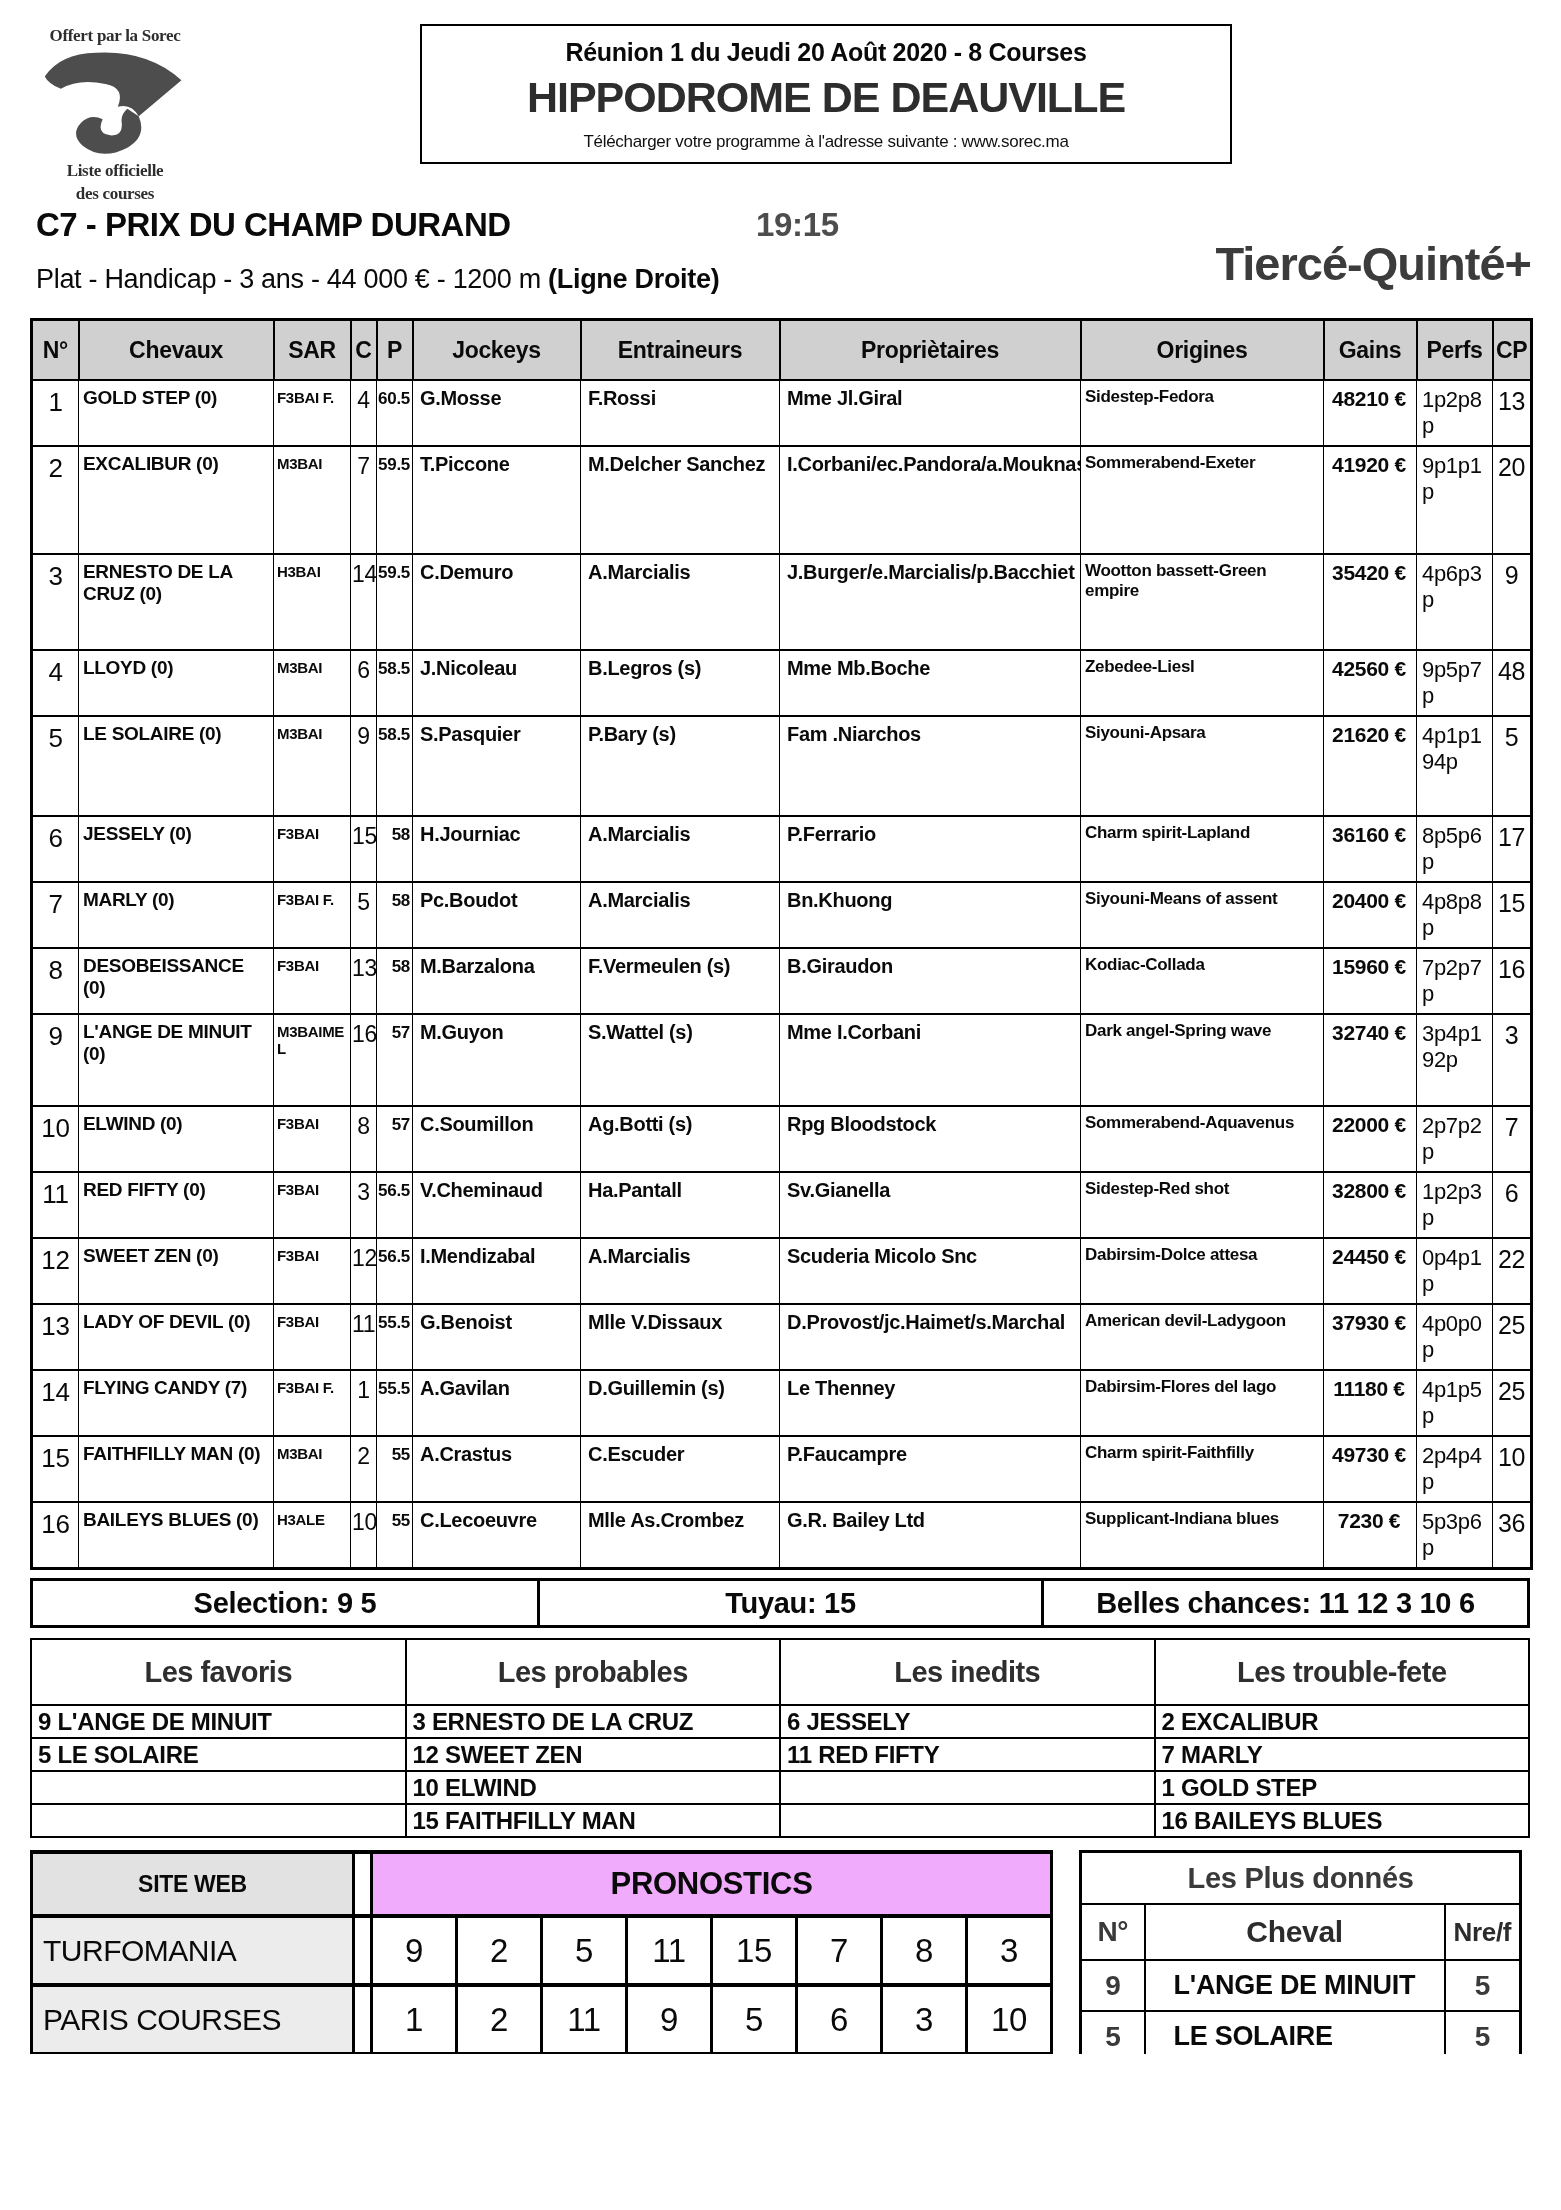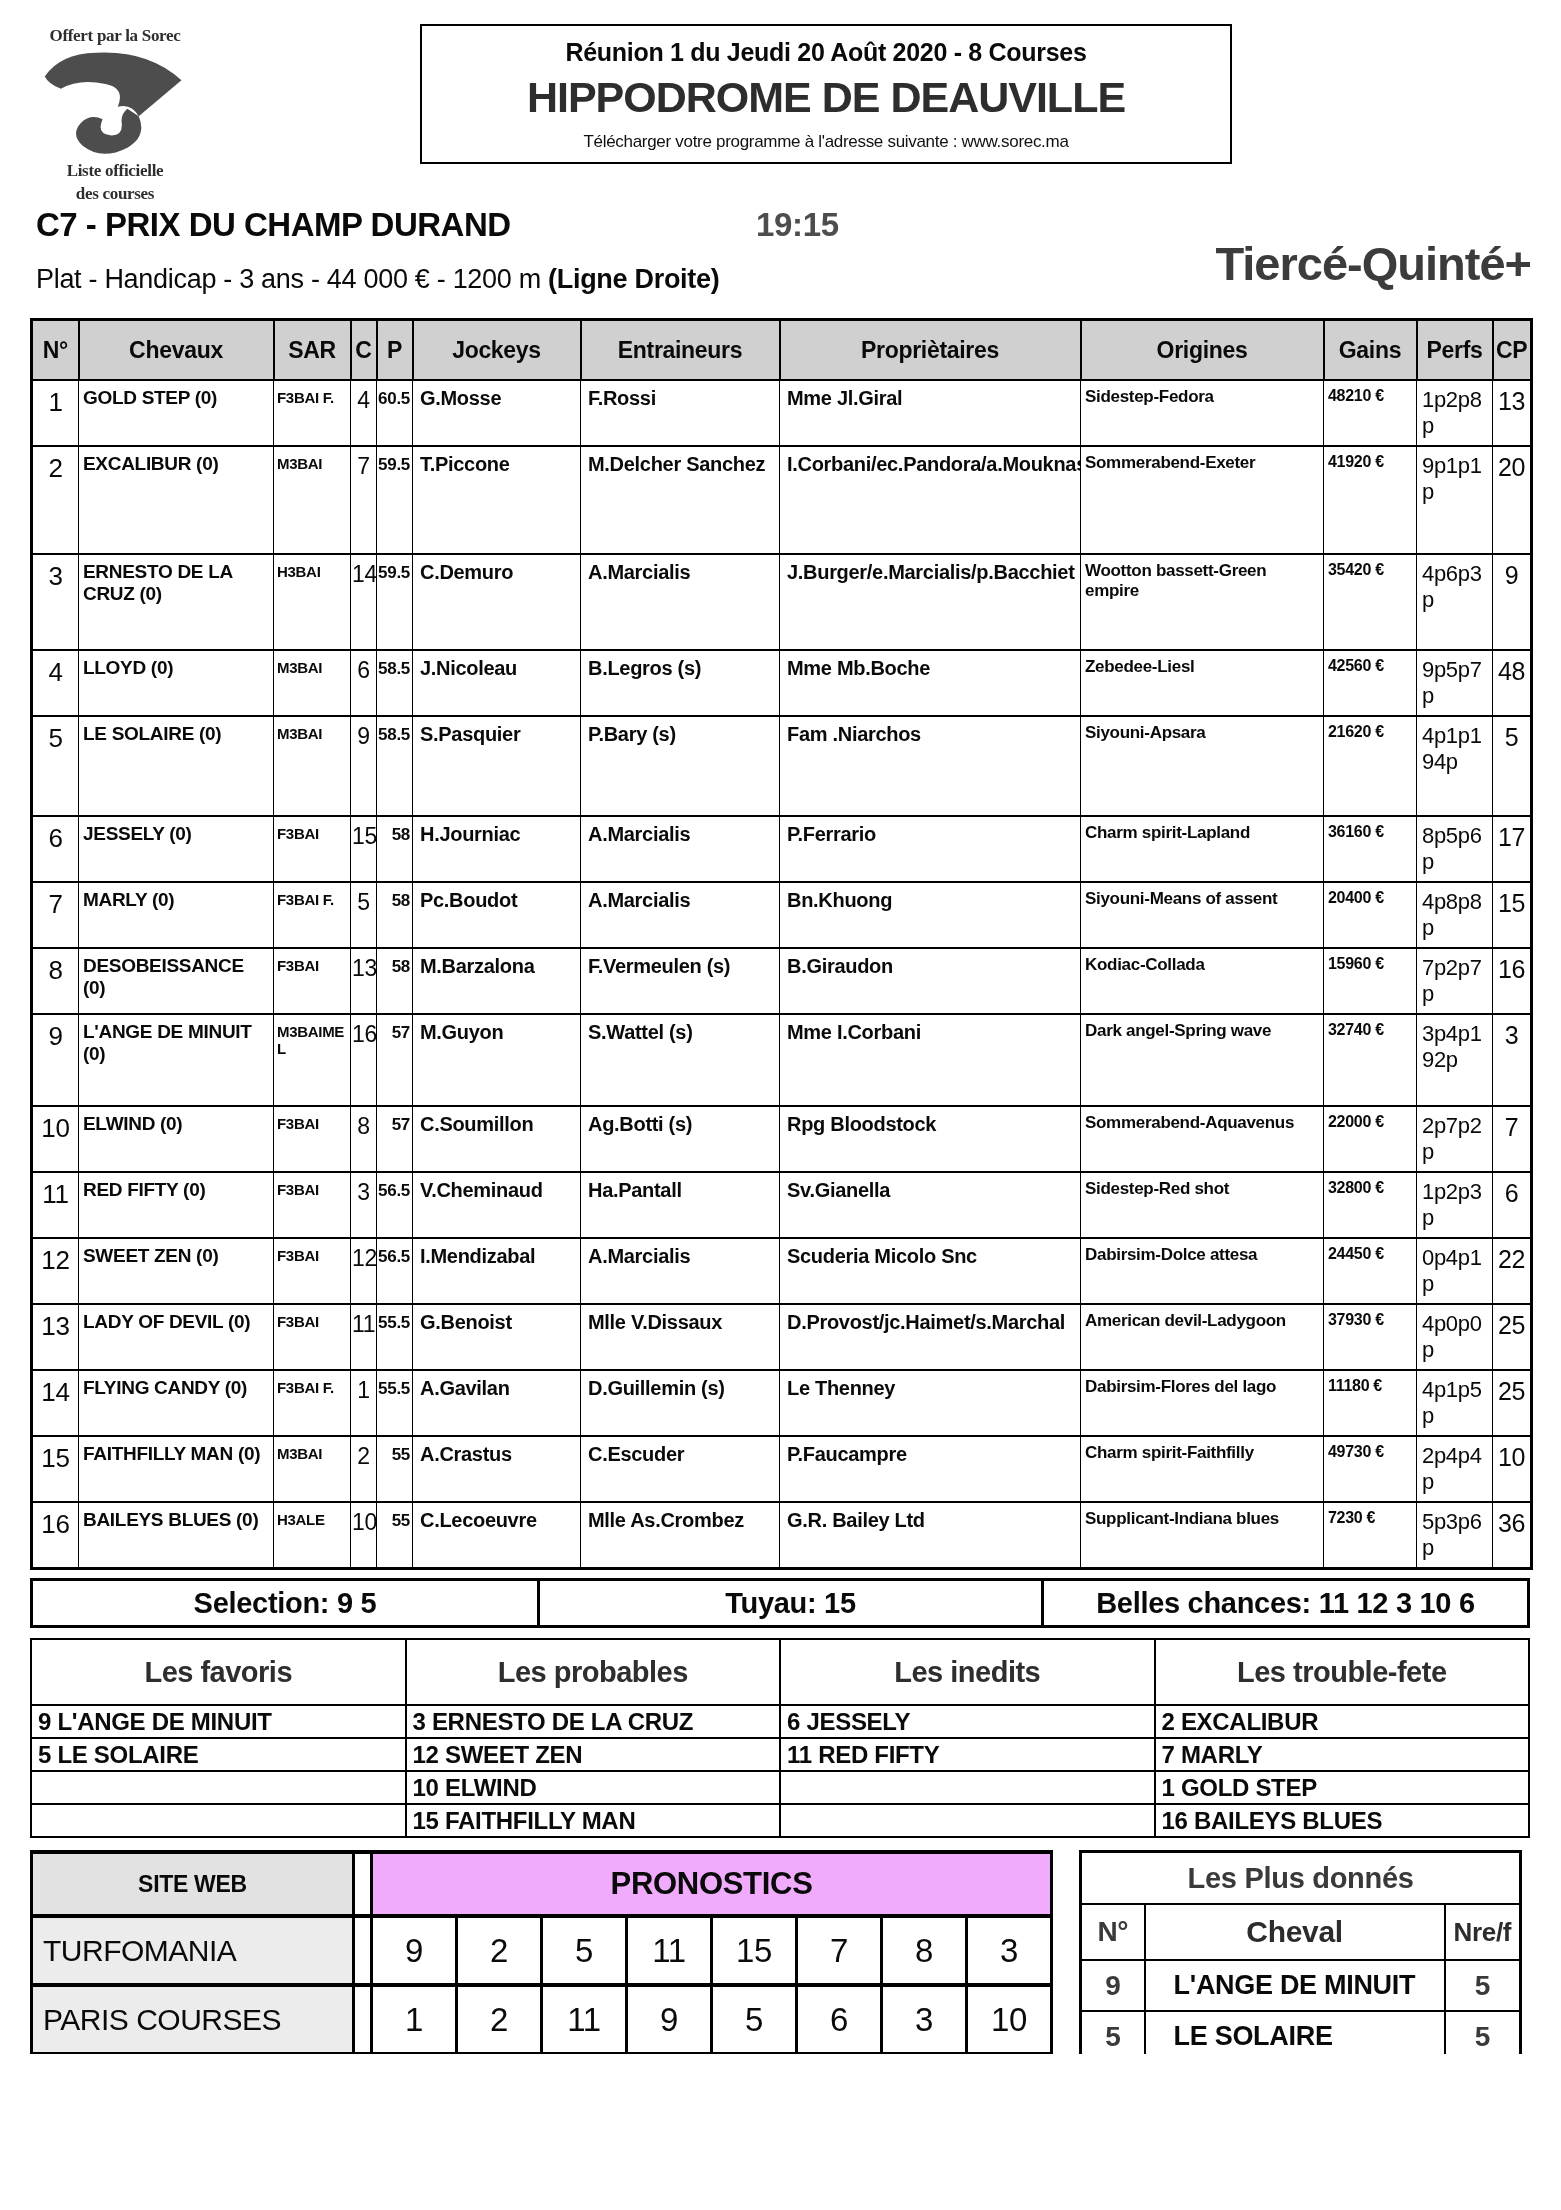--- a/index.html
+++ b/index.html
@@ -34,21 +34,21 @@
               height:58px;text-align:center;vertical-align:middle;padding:0 2px;}
   #runners td{border:1px solid #000;border-top:2px solid #000;border-bottom:2px solid #000;
               vertical-align:top;padding:6px 4px;overflow:hidden;}
   .c-num{text-align:center;font-size:26px;}
   .c-cheval{font-weight:bold;font-size:19px;}
   .c-sar{font-weight:bold;font-size:15px;word-break:break-all;padding:8px 2px 0 3px !important;}
   .c-c{text-align:center;font-size:23px;padding:6px 1px !important;}
   .c-p{text-align:right;font-size:17px;font-weight:bold;padding:8px 2px 0 1px !important;}
   .c-jockey,.c-entr,.c-prop{font-size:20px;font-weight:bold;padding-left:7px !important;}
   .c-orig{font-weight:bold;font-size:17px;}
-  .c-gains{font-weight:bold;font-size:16px;text-align:left;padding-right:6px !important;}
+  .c-gains{font-weight:bold;font-size:21px;text-align:center;padding-right:6px !important;}
   .c-perfs{font-size:22px;word-break:break-all;padding-left:5px !important;}
   .c-cp{text-align:center;font-size:25px;}
 
   
   #selbar{display:flex;width:1500px;margin:8px 0 0 30px;font-size:29px;font-weight:bold;text-align:center;}
   #selbar .sb{border:3px solid #000;box-sizing:border-box;padding:6px 10px 8px 10px;height:50px;}
   #selbar .sb1{width:510px;}
   #selbar .sb2{width:507px;margin-left:-3px;}
   #selbar .sb3{width:489px;margin-left:-3px;}
 
@@ -326,21 +326,21 @@
           <td class="c-jockey">G.Benoist</td>
           <td class="c-entr">Mlle V.Dissaux</td>
           <td class="c-prop">D.Provost/jc.Haimet/s.Marchal</td>
           <td class="c-orig">American devil-Ladygoon</td>
           <td class="c-gains">37930 €</td>
           <td class="c-perfs">4p0p0p</td>
           <td class="c-cp">25</td>
         </tr>
         <tr style="height: 56px;">
           <td class="c-num">14</td>
-          <td class="c-cheval">FLYING CANDY (0)</td>
+          <td class="c-cheval">FLYING CANDY (7)</td>
           <td class="c-sar">F3BAI F.</td>
           <td class="c-c">1</td>
           <td class="c-p">55.5</td>
           <td class="c-jockey">A.Gavilan</td>
           <td class="c-entr">D.Guillemin (s)</td>
           <td class="c-prop">Le Thenney</td>
           <td class="c-orig">Dabirsim-Flores del lago</td>
           <td class="c-gains">11180 €</td>
           <td class="c-perfs">4p1p5p</td>
           <td class="c-cp">25</td>

